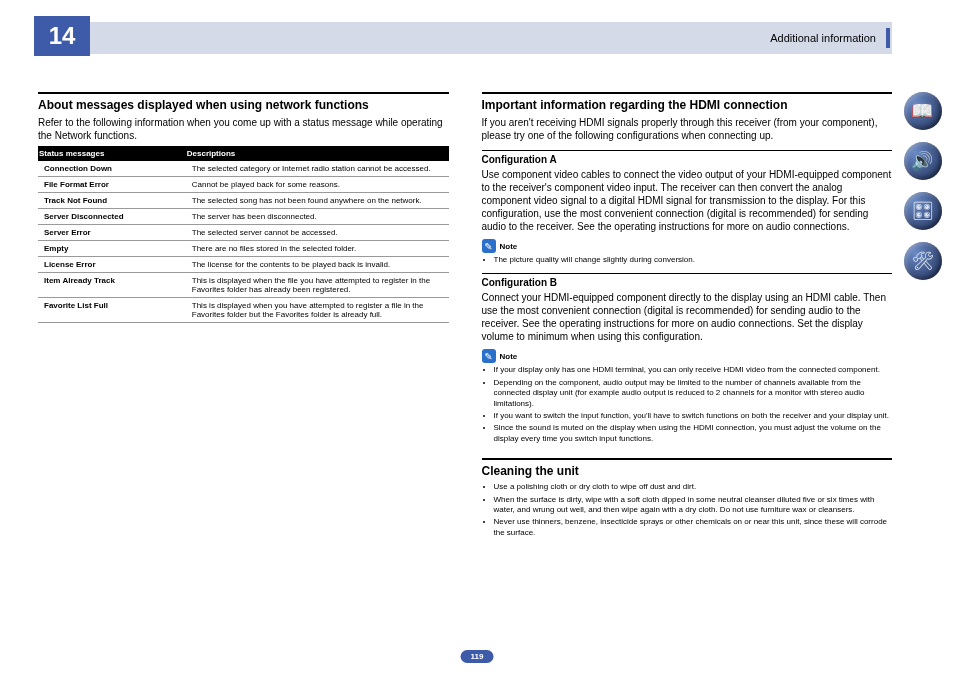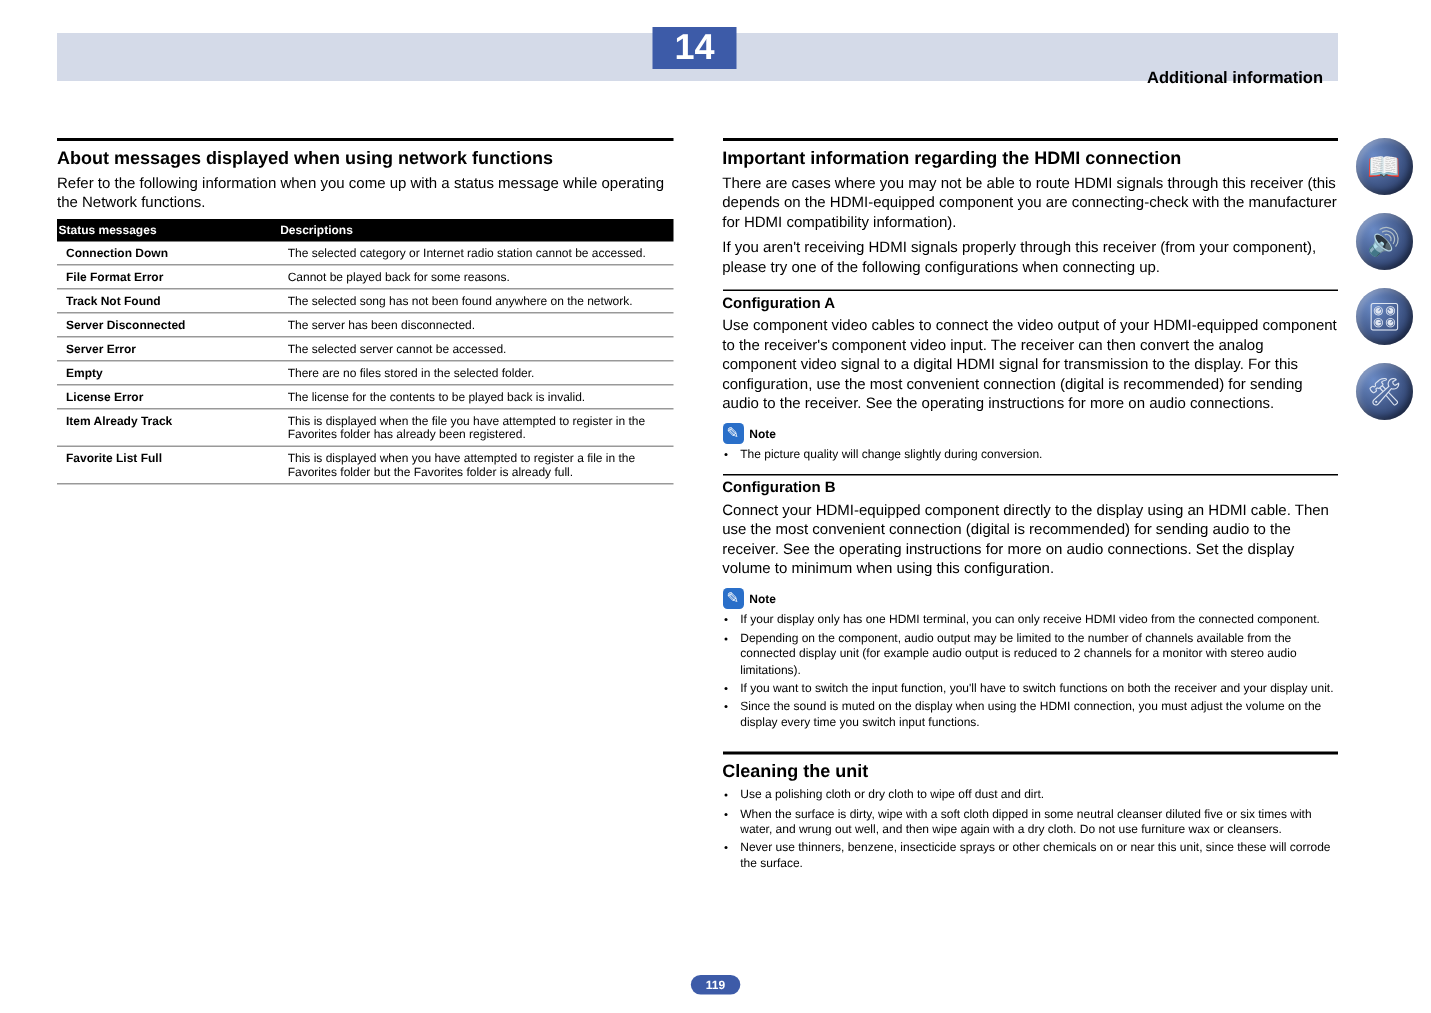--- a/index.html
+++ b/index.html
@@ -14,39 +14,38 @@
   }
   .header-bar {
     position: absolute;
     top: 22px;
     left: 38px;
     right: 62px;
     height: 32px;
     background: #d4dae8;
     display: flex;
     align-items: center;
-    flex-direction: column;
   }
   .chapter-box {
     background: #3d5ba8;
     color: #fff;
     width: 56px;
     height: 40px;
     margin-top: -4px;
     margin-left: -4px;
     display: flex;
     align-items: center;
     justify-content: center;
     font-size: 24px;
     font-weight: bold;
   }
   .header-title {
     margin-left: auto;
     margin-right: 10px;
-    font-weight: bold;
+    font-weight: normal;
     font-size: 11px;
     color: #000;
   }
   .header-accent {
     width: 4px;
     height: 20px;
     background: #3d5ba8;
     margin-right: 2px;
   }
 
@@ -213,21 +212,20 @@
           <tr>
             <td>Favorite List Full</td>
             <td>This is displayed when you have attempted to register a file in the Favorites folder but the Favorites folder is already full.</td>
           </tr>
         </tbody>
     </table>
   </div>
 
   <div class="col">
     <h1>Important information regarding the HDMI connection</h1>
-    <p>There are cases where you may not be able to route HDMI signals through this receiver (this depends on the HDMI-equipped component you are connecting-check with the manufacturer for HDMI compatibility information).</p>
     <p>If you aren't receiving HDMI signals properly through this receiver (from your component), please try one of the following configurations when connecting up.</p>
 
     <h2>Configuration A</h2>
     <p>Use component video cables to connect the video output of your HDMI-equipped component to the receiver's component video input. The receiver can then convert the analog component video signal to a digital HDMI signal for transmission to the display. For this configuration, use the most convenient connection (digital is recommended) for sending audio to the receiver. See the operating instructions for more on audio connections.</p>
     <div class="note">
       <div class="note-icon">✎</div>
       <span class="note-label">Note</span>
     </div>
     <ul>
       <li>The picture quality will change slightly during conversion.</li>

